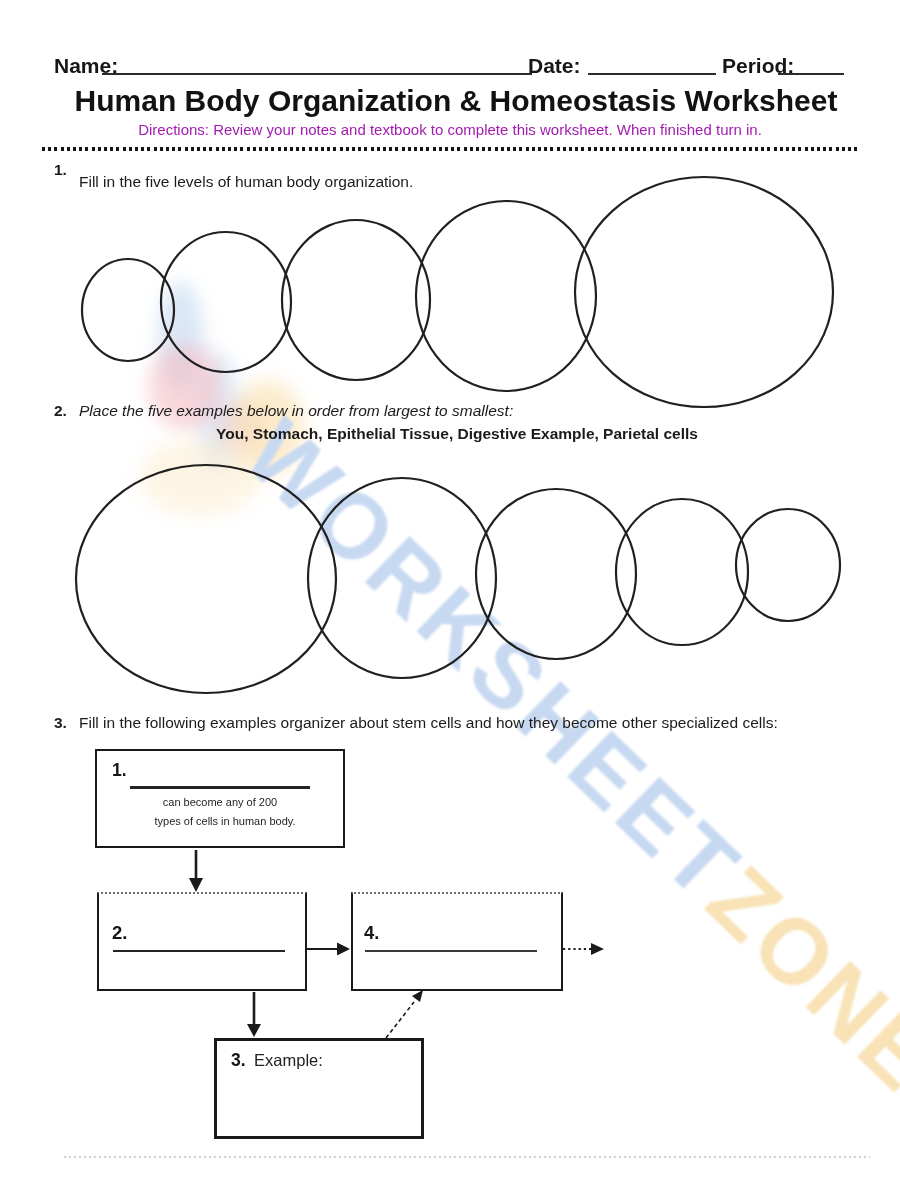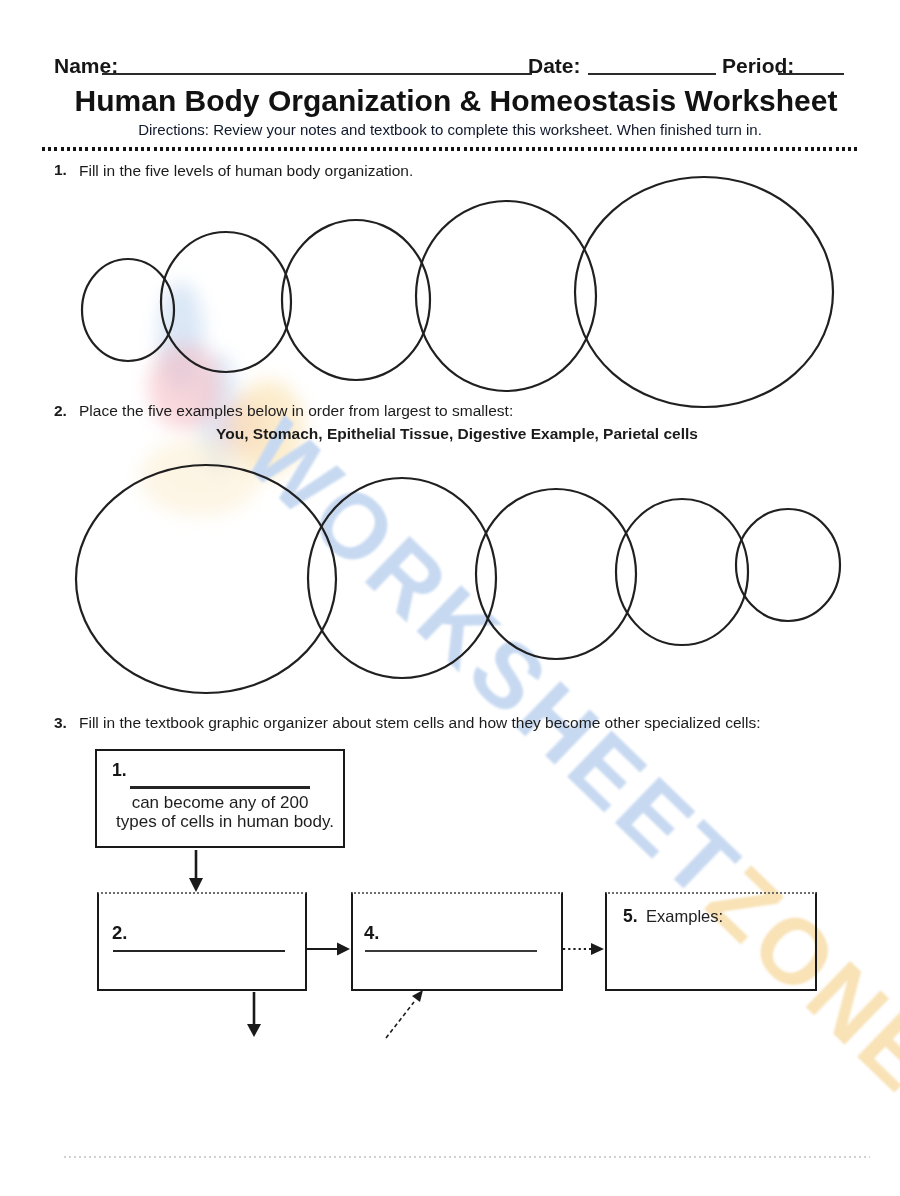--- a/index.html
+++ b/index.html
@@ -22,42 +22,42 @@
   .wm-orange { color:#f8e2b6; }
 
   
   .hdr-label { position:absolute; font-size:21px; font-weight:600; color:#161616; }
   .write-line { position:absolute; height:1.8px; background:#2b2b2b; }
 
   .title {
     position:absolute; left:12px; right:0; top:84px; text-align:center;
     font-size:30px; font-weight:700; color:#121212;
   }
-  .directions { position:absolute; left:0; right:0; top:121px; text-align:center; font-size:15px; color:#0f172a; }
+  .directions { position:absolute; left:0; right:0; top:121px; text-align:center; font-size:15px; color:#a21caf; }
   .dotdiv {
     position:absolute; left:42px; top:147px; width:818px; height:3.6px;
     background-image:repeating-linear-gradient(90deg,#141414 0 3px, transparent 3px 6.2px);
   }
 
   
   .qnum  { position:absolute; left:54px; font-size:15.5px; font-weight:600; }
   .qtext { position:absolute; left:79px; font-size:15.5px; }
   .examples-line { position:absolute; left:0; right:0; text-align:center; padding-left:14px; font-size:15.5px; font-weight:700; }
 
   svg.diagram { position:absolute; }
   svg.diagram ellipse { fill:none; stroke:#202020; stroke-width:2.2; }
 
   
   .flow { position:absolute; left:0; top:740px; width:900px; height:456px; }
   .fbox { position:absolute; border:2.6px solid #191919; background:transparent; }
   .fbox.dot-top { border-top:2.4px dotted #6e6e6e; }
   .bnum   { font-size:17.5px; font-weight:700; color:#161616; }
   .blabel { font-size:16.5px; color:#222; }
   .blank  { position:absolute; background:#242424; }
-  .caption { position:absolute; left:0; right:0; text-align:center; font-size:17px; line-height:19px; color:#1e1e1e; }
+  .caption { position:absolute; left:0; right:0; text-align:center; font-size:11px; line-height:19px; color:#1e1e1e; }
   .flow svg { position:absolute; left:0; top:0; }
   .flow line { stroke:#1a1a1a; }
   .flow polygon { fill:#1a1a1a; stroke:none; }
 
   .scan-artifact {
     position:absolute; left:64px; top:1156px; width:806px; height:2.4px; opacity:.45;
     background-image:repeating-linear-gradient(90deg,#9a9a9a 0 2px, transparent 2px 5px);
   }
 </style>
 </head>
@@ -82,44 +82,44 @@
 <div class="write-line" style="left:588px;top:73px;width:128px;"></div>
 
 <span class="hdr-label" style="left:722px;top:54px;text-align:center;">Period:</span>
 <div class="write-line" style="left:778px;top:73px;width:66px;"></div>
 
 <h1 class="title">Human Body Organization &amp; Homeostasis Worksheet</h1>
 <div class="directions">Directions: Review your notes and textbook to complete this worksheet. When finished turn in.</div>
 <div class="dotdiv"></div>
 
 <span class="qnum" style="top:161px;">1.</span>
-<span class="qtext" style="top:162px;">Fill in the five levels of human body organization.</span>
+<span class="qtext" style="top:173px;">Fill in the five levels of human body organization.</span>
 
 <svg class="diagram" style="left:60px;top:172px;" width="790" height="242" viewBox="0 0 790 242">
   <ellipse cx="68" cy="138" rx="46" ry="51"></ellipse>
   <ellipse cx="166" cy="130" rx="65" ry="70"></ellipse>
   <ellipse cx="296" cy="128" rx="74" ry="80"></ellipse>
   <ellipse cx="446" cy="124" rx="90" ry="95"></ellipse>
   <ellipse cx="644" cy="120" rx="129" ry="115"></ellipse>
 </svg>
 
 <span class="qnum" style="top:402px;">2.</span>
-<span class="qtext" style="top:402px;">Place the five examples below in order from largest to smallest:</span>
+<span class="qtext" style="top:402px;font-style:italic;">Place the five examples below in order from largest to smallest:</span>
 <div class="examples-line" style="top:425px;">You, Stomach, Epithelial Tissue, Digestive Example, Parietal cells</div>
 
 <svg class="diagram" style="left:60px;top:455px;" width="800" height="248" viewBox="0 0 800 248">
   <ellipse cx="146" cy="124" rx="130" ry="114"></ellipse>
   <ellipse cx="342" cy="123" rx="94" ry="100"></ellipse>
   <ellipse cx="496" cy="119" rx="80" ry="85"></ellipse>
   <ellipse cx="622" cy="117" rx="66" ry="73"></ellipse>
   <ellipse cx="728" cy="110" rx="52" ry="56"></ellipse>
 </svg>
 
 <span class="qnum" style="top:714px;">3.</span>
-<span class="qtext" style="top:714px;">Fill in the textbook graphic organizer about stem cells and how they become other specialized cells:</span>
+<span class="qtext" style="top:714px;">Fill in the following examples organizer about stem cells and how they become other specialized cells:</span>
 
 <div class="flow">
 
   <svg width="900" height="456" viewBox="0 0 900 456">
 
     <line x1="196" y1="110" x2="196" y2="141" stroke-width="2.6"></line>
     <polygon points="196,152 189,138 203,138"></polygon>
 
     <line x1="307" y1="209" x2="339" y2="209" stroke-width="2"></line>
     <polygon points="350,209 337,202.5 337,215.5"></polygon>
@@ -144,23 +144,23 @@
   <div class="fbox dot-top" style="left:97px;top:152px;width:210px;height:99px;">
     <span class="bnum abs" style="left:13px;top:28px;font-size:18.5px;">2.</span>
     <div class="blank" style="left:14px;top:56px;width:172px;height:2.4px;"></div>
   </div>
 
   <div class="fbox dot-top" style="left:351px;top:152px;width:212px;height:99px;">
     <span class="bnum abs" style="left:11px;top:28px;font-size:18.5px;">4.</span>
     <div class="blank" style="left:12px;top:56px;width:172px;height:2px;background:#3a3a3a;"></div>
   </div>
 
-  <div class="fbox dot-top" style="left:605px;top:152px;width:212px;height:99px;">
-    <span class="abs" style="left:16px;top:12px;">
-      <span class="bnum">5.</span>
-      <span class="blabel" style="margin-left:4px;">Examples:</span>
+
+  <div class="fbox" style="left:214px;top:298px;width:210px;height:101px;border-width:3px;">
+    <span class="abs" style="left:14px;top:9px;">
+      <span class="bnum">3.</span>
+      <span class="blabel" style="margin-left:4px;">Example:</span>
     </span>
   </div>
-
 
 </div>
 
 <div class="scan-artifact"></div>
 
 </body></html>

